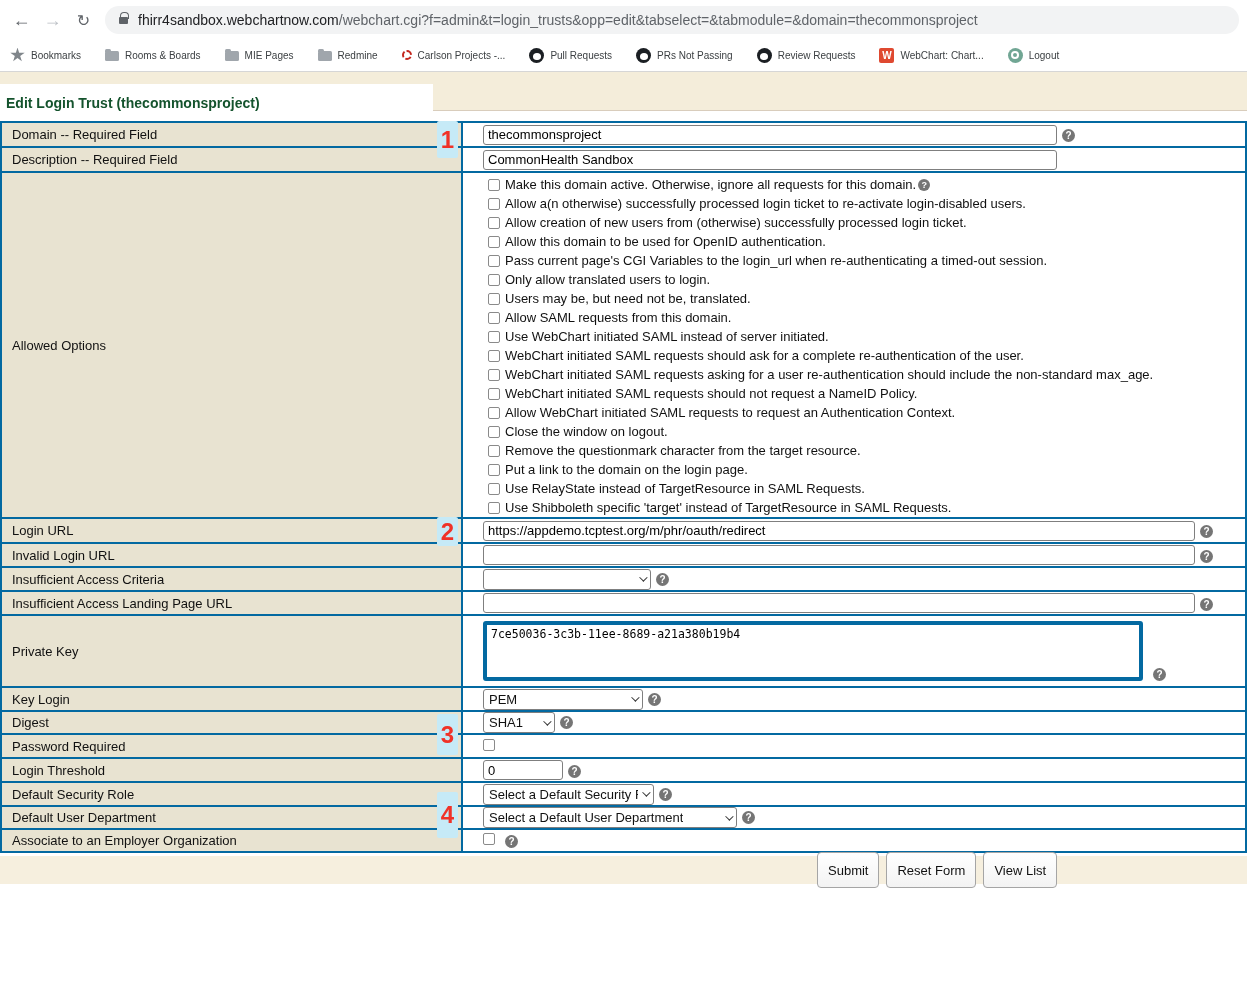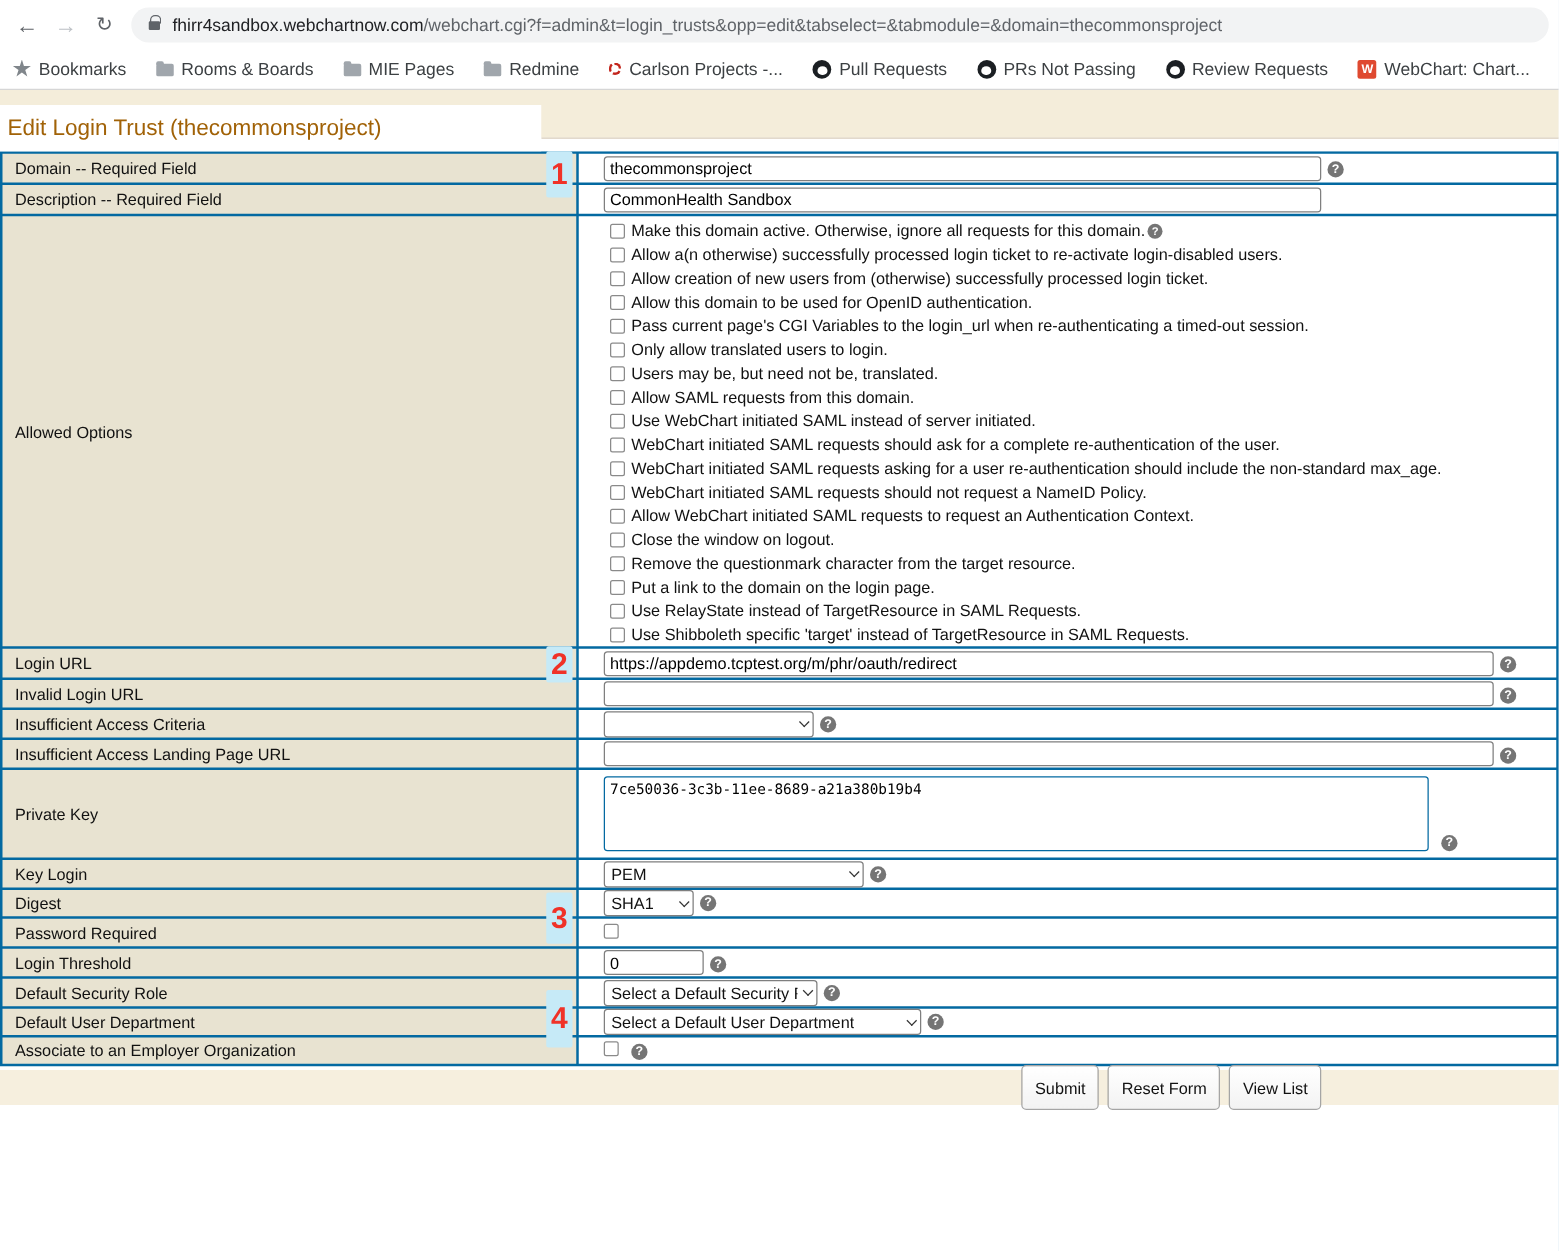--- a/index.html
+++ b/index.html
@@ -16,63 +16,63 @@
   .omnibox { flex:1; height:28px; margin:0 8px 0 6px; background:#f2f3f4; border-radius:14px;
              display:flex; align-items:center; padding-left:14px; overflow:hidden; white-space:nowrap; }
   .lock { width:9px; height:7px; background:#5f6368; border-radius:1px; position:relative; margin-right:10px; flex:none; }
   .lock::before { content:""; position:absolute; left:1px; top:-5px; width:7px; height:6px;
                   border:1.5px solid #5f6368; border-bottom:none; border-radius:4px 4px 0 0; }
   .url { font-size:14px; color:#5f6368; }
   .url .host { color:#202124; font-weight:400; }
 
   .bookmarks { height:30px; display:flex; align-items:center; padding-left:10px; overflow:hidden; white-space:nowrap; }
   .bm { display:inline-flex; align-items:center; margin-right:24px; cursor:pointer; flex:none; }
-  .bm-label { font-size:14px; color:#3c4043; }
+  .bm-label { font-size:10px; color:#3c4043; }
   .bm-icon { width:15px; height:15px; margin-right:6px; position:relative; display:inline-flex;
              align-items:center; justify-content:center; flex:none; }
   .wletter { display:none; }
   .icon-star { background:#80868b; clip-path:polygon(50% 0%,61% 35%,98% 35%,68% 57%,79% 91%,50% 70%,21% 91%,32% 57%,2% 35%,39% 35%); }
   .icon-folder { width:14px; height:10px; background:#a0a6ac; border-radius:1.5px; margin-top:2px; }
   .icon-folder::before { content:""; position:absolute; top:-2px; left:0; width:6px; height:3px; background:#a0a6ac; border-radius:1.5px 1.5px 0 0; }
   .icon-redmine { width:10px; height:10px; border:2.5px dashed #c3261d; border-radius:50%; }
   .icon-github { background:#1b1f23; border-radius:50%; }
   .icon-github::before { content:""; width:8px; height:7px; background:#fff; border-radius:50% 50% 45% 45%; margin-top:3px; }
   .icon-webchart { background:#df4930; border-radius:2px; }
   .icon-webchart .wletter { display:block; font-style:normal; color:#fff; font-weight:bold; font-size:10px; line-height:15px; }
   .icon-chatgpt { background:#71a694; border-radius:50%; }
   .icon-chatgpt::before { content:""; width:4px; height:4px; border:2px solid #fff; border-radius:50%; }
 
   
   .pageheader { position:relative; height:49px; background:#fff; }
   .beigeband { position:absolute; left:0; top:0; width:100%; height:38px; background:#f4edda; }
   .legendline { position:absolute; left:433px; top:38px; right:0; height:1px; background:#d9cdbc; }
   .legendbox { position:absolute; left:0; top:12px; width:433px; height:37px; background:#fff;
                display:flex; align-items:center; padding-left:6px; }
-  .legendbox h1 { font-size:18px; font-weight:normal; color:#a16207; }
+  .legendbox h1 { font-size:14px; font-weight:bold; color:#14532d; }
 
   
   .ftable { display:table; width:1247px; border-collapse:separate; border-spacing:2px; background:#0369a1; }
   .frow { display:table-row; }
   .fcell { display:table-cell; vertical-align:middle; font-size:13px; color:#111; }
   .fcell.label { width:459px; background:#e8e3d1; padding-left:10px; }
   .fcell.field { background:#fff; padding-left:20px; }
   .h23{height:23px}.h22{height:22px}.h21{height:21px}.h70{height:70px}
 
   input.ti { height:20px; border:1px solid #7f7f7f; border-radius:3px; font-size:13px;
              padding:0 4px; font-family:"Liberation Sans",sans-serif; background:#fff; }
   .w574{width:574px}.w712{width:712px}.w80{width:80px}
-  textarea.ta { border:1px solid #0369a1; border-radius:3px; resize:none; width:660px;
+  textarea.ta { border:4px solid #0369a1; border-radius:3px; resize:none; width:660px;
                 font-family:"DejaVu Sans Mono",monospace; font-size:11.5px; padding:2px 4px; }
   .ta.pub{height:61px} .ta.priv{height:60px}
   .keyfield { display:flex; align-items:flex-end; gap:5px; }
 
   .sel { display:inline-flex; align-items:center; justify-content:space-between; height:21px;
          border:1px solid #7f7f7f; border-radius:3px; background:#fff; padding:0 5px; cursor:pointer;
          vertical-align:middle; }
-  .w168{width:168px}.w184{width:208px}.w72{width:72px}.w171{width:171px}.w254{width:254px}
+  .w168{width:168px}.w184{width:160px}.w72{width:72px}.w171{width:171px}.w254{width:254px}
   .sel-text { font-size:13px; white-space:nowrap; overflow:hidden; }
   .chev { width:6px; height:6px; border-right:1.6px solid #333; border-bottom:1.6px solid #333;
           transform:rotate(45deg) translateY(-2px); flex:none; margin-left:4px; }
 
   .help { display:inline-block; width:13px; height:13px; border-radius:50%; background:#757575;
           color:#fff; font-size:10px; font-weight:bold; text-align:center; line-height:13px;
           margin-left:5px; vertical-align:middle; cursor:pointer; }
   .cb { display:inline-block; width:12px; height:12px; border:1px solid #8a8a8a; border-radius:2px;
         background:#fff; margin-right:5px; flex:none; cursor:pointer; }
 

